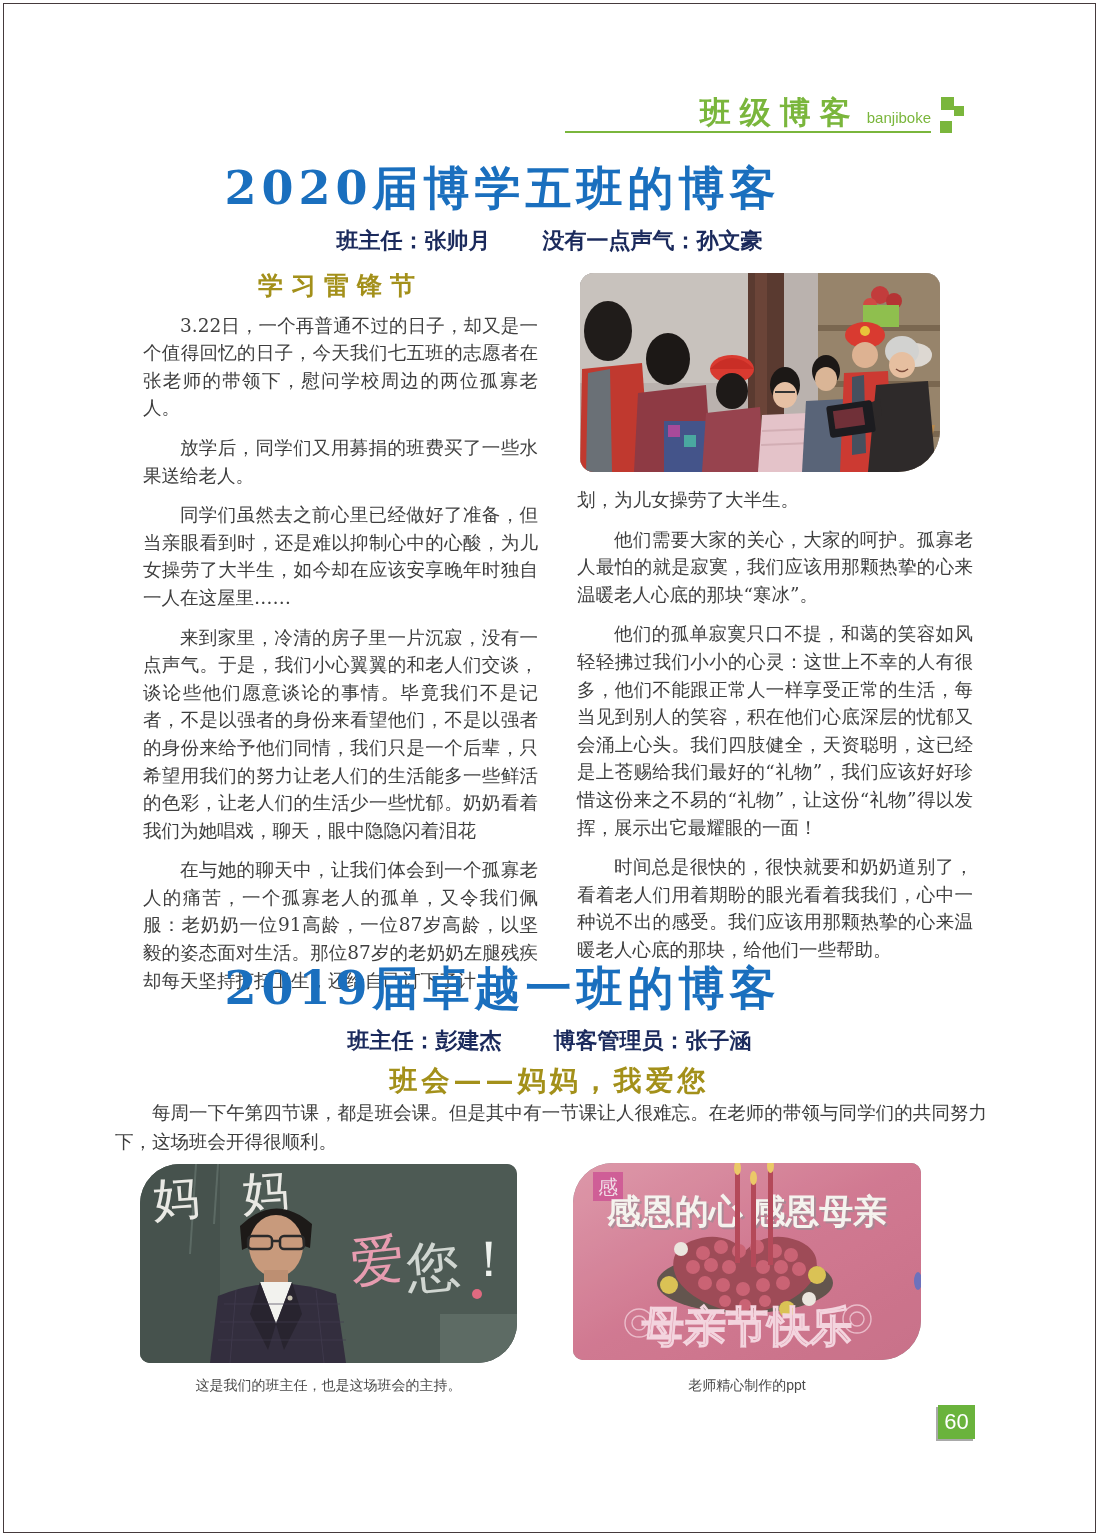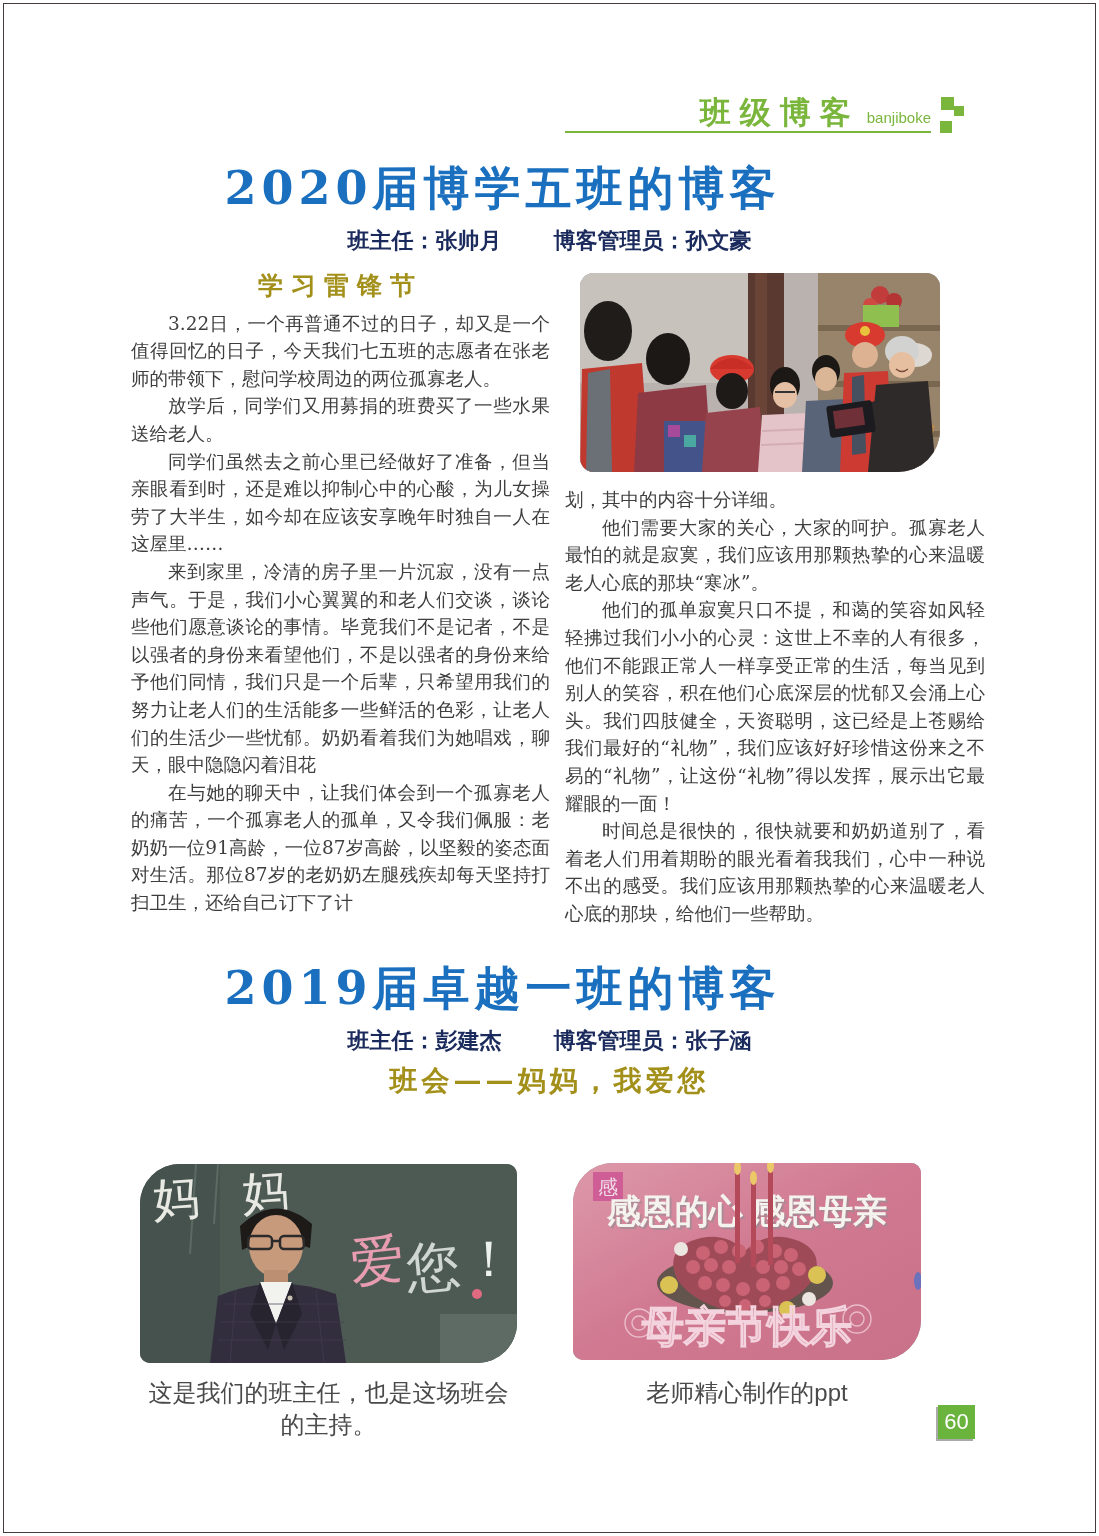--- a/index.html
+++ b/index.html
@@ -27,33 +27,33 @@
   .m1{top:226px;}
   .m2{top:1026px;}
   .gold{margin:0 0 10px 0;text-align:center;font-family:"DejaVu Serif",serif;font-weight:bold;
         font-size:25px;color:#a3901a;letter-spacing:8px;}
   .gold2{position:absolute;top:1062px;left:0;width:1099px;margin:0;text-align:center;
         font-family:"DejaVu Serif",serif;font-weight:bold;font-size:28px;color:#a3901a;letter-spacing:4px;}
 
   .col{position:absolute;font-size:18.5px;line-height:27.6px;text-align:justify;}
   .left-col{left:131px;top:272px;width:419px;}
   .right-col{left:565px;top:273px;width:420px;}
-  .col p{margin:0;text-indent:2em;}
+  .col p{margin:12px;text-indent:2em;}
   .col p.noindent{text-indent:0;}
 
   .photo{overflow:hidden;background:#888;}
   .photo svg{display:block;}
   .photo1{width:360px;height:199px;margin-left:15px;margin-bottom:14px;border-radius:14px 14px 42px 14px;}
   .photo2{position:absolute;left:140px;top:1164px;width:377px;height:199px;border-radius:40px 10px 40px 10px;}
   .photo3{position:absolute;left:573px;top:1163px;width:348px;height:197px;border-radius:40px 10px 40px 10px;}
 
   .para-full{position:absolute;left:115px;top:1098px;width:872px;margin:0;
              font-size:18.5px;line-height:29px;text-align:justify;text-indent:2em;}
 
-  .caption{position:absolute;font-family:"Liberation Sans",sans-serif;font-size:24px;color:#4a4a4a;text-align:center;}
+  .caption{position:absolute;font-family:"Liberation Sans",sans-serif;font-size:14px;color:#4a4a4a;text-align:center;}
   .cap1{left:140px;top:1377px;width:377px;}
   .cap2{left:573px;top:1377px;width:348px;}
 
   .pagenum{position:absolute;left:938px;top:1405px;width:37px;height:34px;background:#6ab33c;
            box-shadow:-2px 2px 0 #a9a9a9;display:flex;align-items:center;justify-content:center;
            font-family:"Liberation Sans",sans-serif;font-size:22px;color:#ffffff;}
 </style>
 </head>
 <body>
 
@@ -65,21 +65,21 @@
     <span class="hdr-sub">banjiboke</span>
   </div>
   <div class="hdr-line"></div>
   <div class="sq sq1"></div>
   <div class="sq sq2"></div>
   <div class="sq sq3"></div>
 
   <h1 class="sec-title t1">2020届博学五班的博客</h1>
   <div class="meta m1">
     <span>班主任：张帅月</span>
-    <span>博客管理员：孙文豪</span>
+    <span>没有一点声气：孙文豪</span>
   </div>
 
   <div class="col left-col">
     <h2 class="gold">学习雷锋节</h2>
     <p>3.22日，一个再普通不过的日子，却又是一个值得回忆的日子，今天我们七五班的志愿者在张老师的带领下，慰问学校周边的两位孤寡老人。</p>
     <p>放学后，同学们又用募捐的班费买了一些水果送给老人。</p>
     <p>同学们虽然去之前心里已经做好了准备，但当亲眼看到时，还是难以抑制心中的心酸，为儿女操劳了大半生，如今却在应该安享晚年时独自一人在这屋里……</p>
     <p>来到家里，冷清的房子里一片沉寂，没有一点声气。于是，我们小心翼翼的和老人们交谈，谈论些他们愿意谈论的事情。毕竟我们不是记者，不是以强者的身份来看望他们，不是以强者的身份来给予他们同情，我们只是一个后辈，只希望用我们的努力让老人们的生活能多一些鲜活的色彩，让老人们的生活少一些忧郁。奶奶看着我们为她唱戏，聊天，眼中隐隐闪着泪花</p>
     <p>在与她的聊天中，让我们体会到一个孤寡老人的痛苦，一个孤寡老人的孤单，又令我们佩服：老奶奶一位91高龄，一位87岁高龄，以坚毅的姿态面对生活。那位87岁的老奶奶左腿残疾却每天坚持打扫卫生，还给自己订下了计</p>
   </div>
@@ -135,32 +135,33 @@
 
         <ellipse cx="322" cy="78" rx="17" ry="15" fill="#d2d2d0"></ellipse>
         <ellipse cx="322" cy="92" rx="13" ry="13" fill="#e6bfa0"></ellipse>
         <path d="M316 96 Q322 101 328 96" stroke="#7a4a3a" stroke-width="1.5" fill="none"></path>
         <path d="M296 112 L348 108 L356 199 L288 199 Z" fill="#2e2a2a"></path>
         <path d="M300 126 L262 140 L266 154 L302 142 Z" fill="#2e2a2a"></path>
         <rect x="248" y="130" width="46" height="32" rx="3" fill="#1c1c20" transform="rotate(-8 271 146)"></rect>
         <rect x="254" y="136" width="30" height="18" fill="#703038" transform="rotate(-8 269 145)"></rect>
       </svg>
     </div>
-    <p class="noindent">划，其中的内容十分详细。</p>
+    <p class="noindent">划，为儿女操劳了大半生。</p>
     <p>他们需要大家的关心，大家的呵护。孤寡老人最怕的就是寂寞，我们应该用那颗热挚的心来温暖老人心底的那块“寒冰”。</p>
     <p>他们的孤单寂寞只口不提，和蔼的笑容如风轻轻拂过我们小小的心灵：这世上不幸的人有很多，他们不能跟正常人一样享受正常的生活，每当见到别人的笑容，积在他们心底深层的忧郁又会涌上心头。我们四肢健全，天资聪明，这已经是上苍赐给我们最好的“礼物”，我们应该好好珍惜这份来之不易的“礼物”，让这份“礼物”得以发挥，展示出它最耀眼的一面！</p>
     <p>时间总是很快的，很快就要和奶奶道别了，看着老人们用着期盼的眼光看着我我们，心中一种说不出的感受。我们应该用那颗热挚的心来温暖老人心底的那块，给他们一些帮助。</p>
   </div>
 
   <h1 class="sec-title t2">2019届卓越一班的博客</h1>
   <div class="meta m2">
     <span>班主任：彭建杰</span>
     <span>博客管理员：张子涵</span>
   </div>
   <h2 class="gold2">班会——妈妈，我爱您</h2>
+  <p class="para-full">每周一下午第四节课，都是班会课。但是其中有一节课让人很难忘。在老师的带领与同学们的共同努力下，这场班会开得很顺利。</p>
 
   <div class="photo photo2">
     <svg width="377" height="199" viewBox="0 0 377 199" xmlns="http://www.w3.org/2000/svg">
       <rect x="0" y="0" width="377" height="199" fill="#4d5a54"></rect>
       <rect x="0" y="0" width="80" height="199" fill="#46524d"></rect>
       <line x1="56" y1="0" x2="50" y2="90" stroke="#5c6a64" stroke-width="2"></line>
       <line x1="78" y1="0" x2="74" y2="60" stroke="#5c6a64" stroke-width="2"></line>
       <rect x="300" y="150" width="77" height="49" fill="#5d6b64"></rect>
       <text x="14" y="52" font-size="46" fill="#e9e9e4" font-family="serif" transform="rotate(-4 14 52)" letter-spacing="16">妈 妈</text>
       <text x="212" y="118" font-size="54" fill="#e79cb0" font-family="serif" transform="rotate(-6 212 118)">爱</text>

